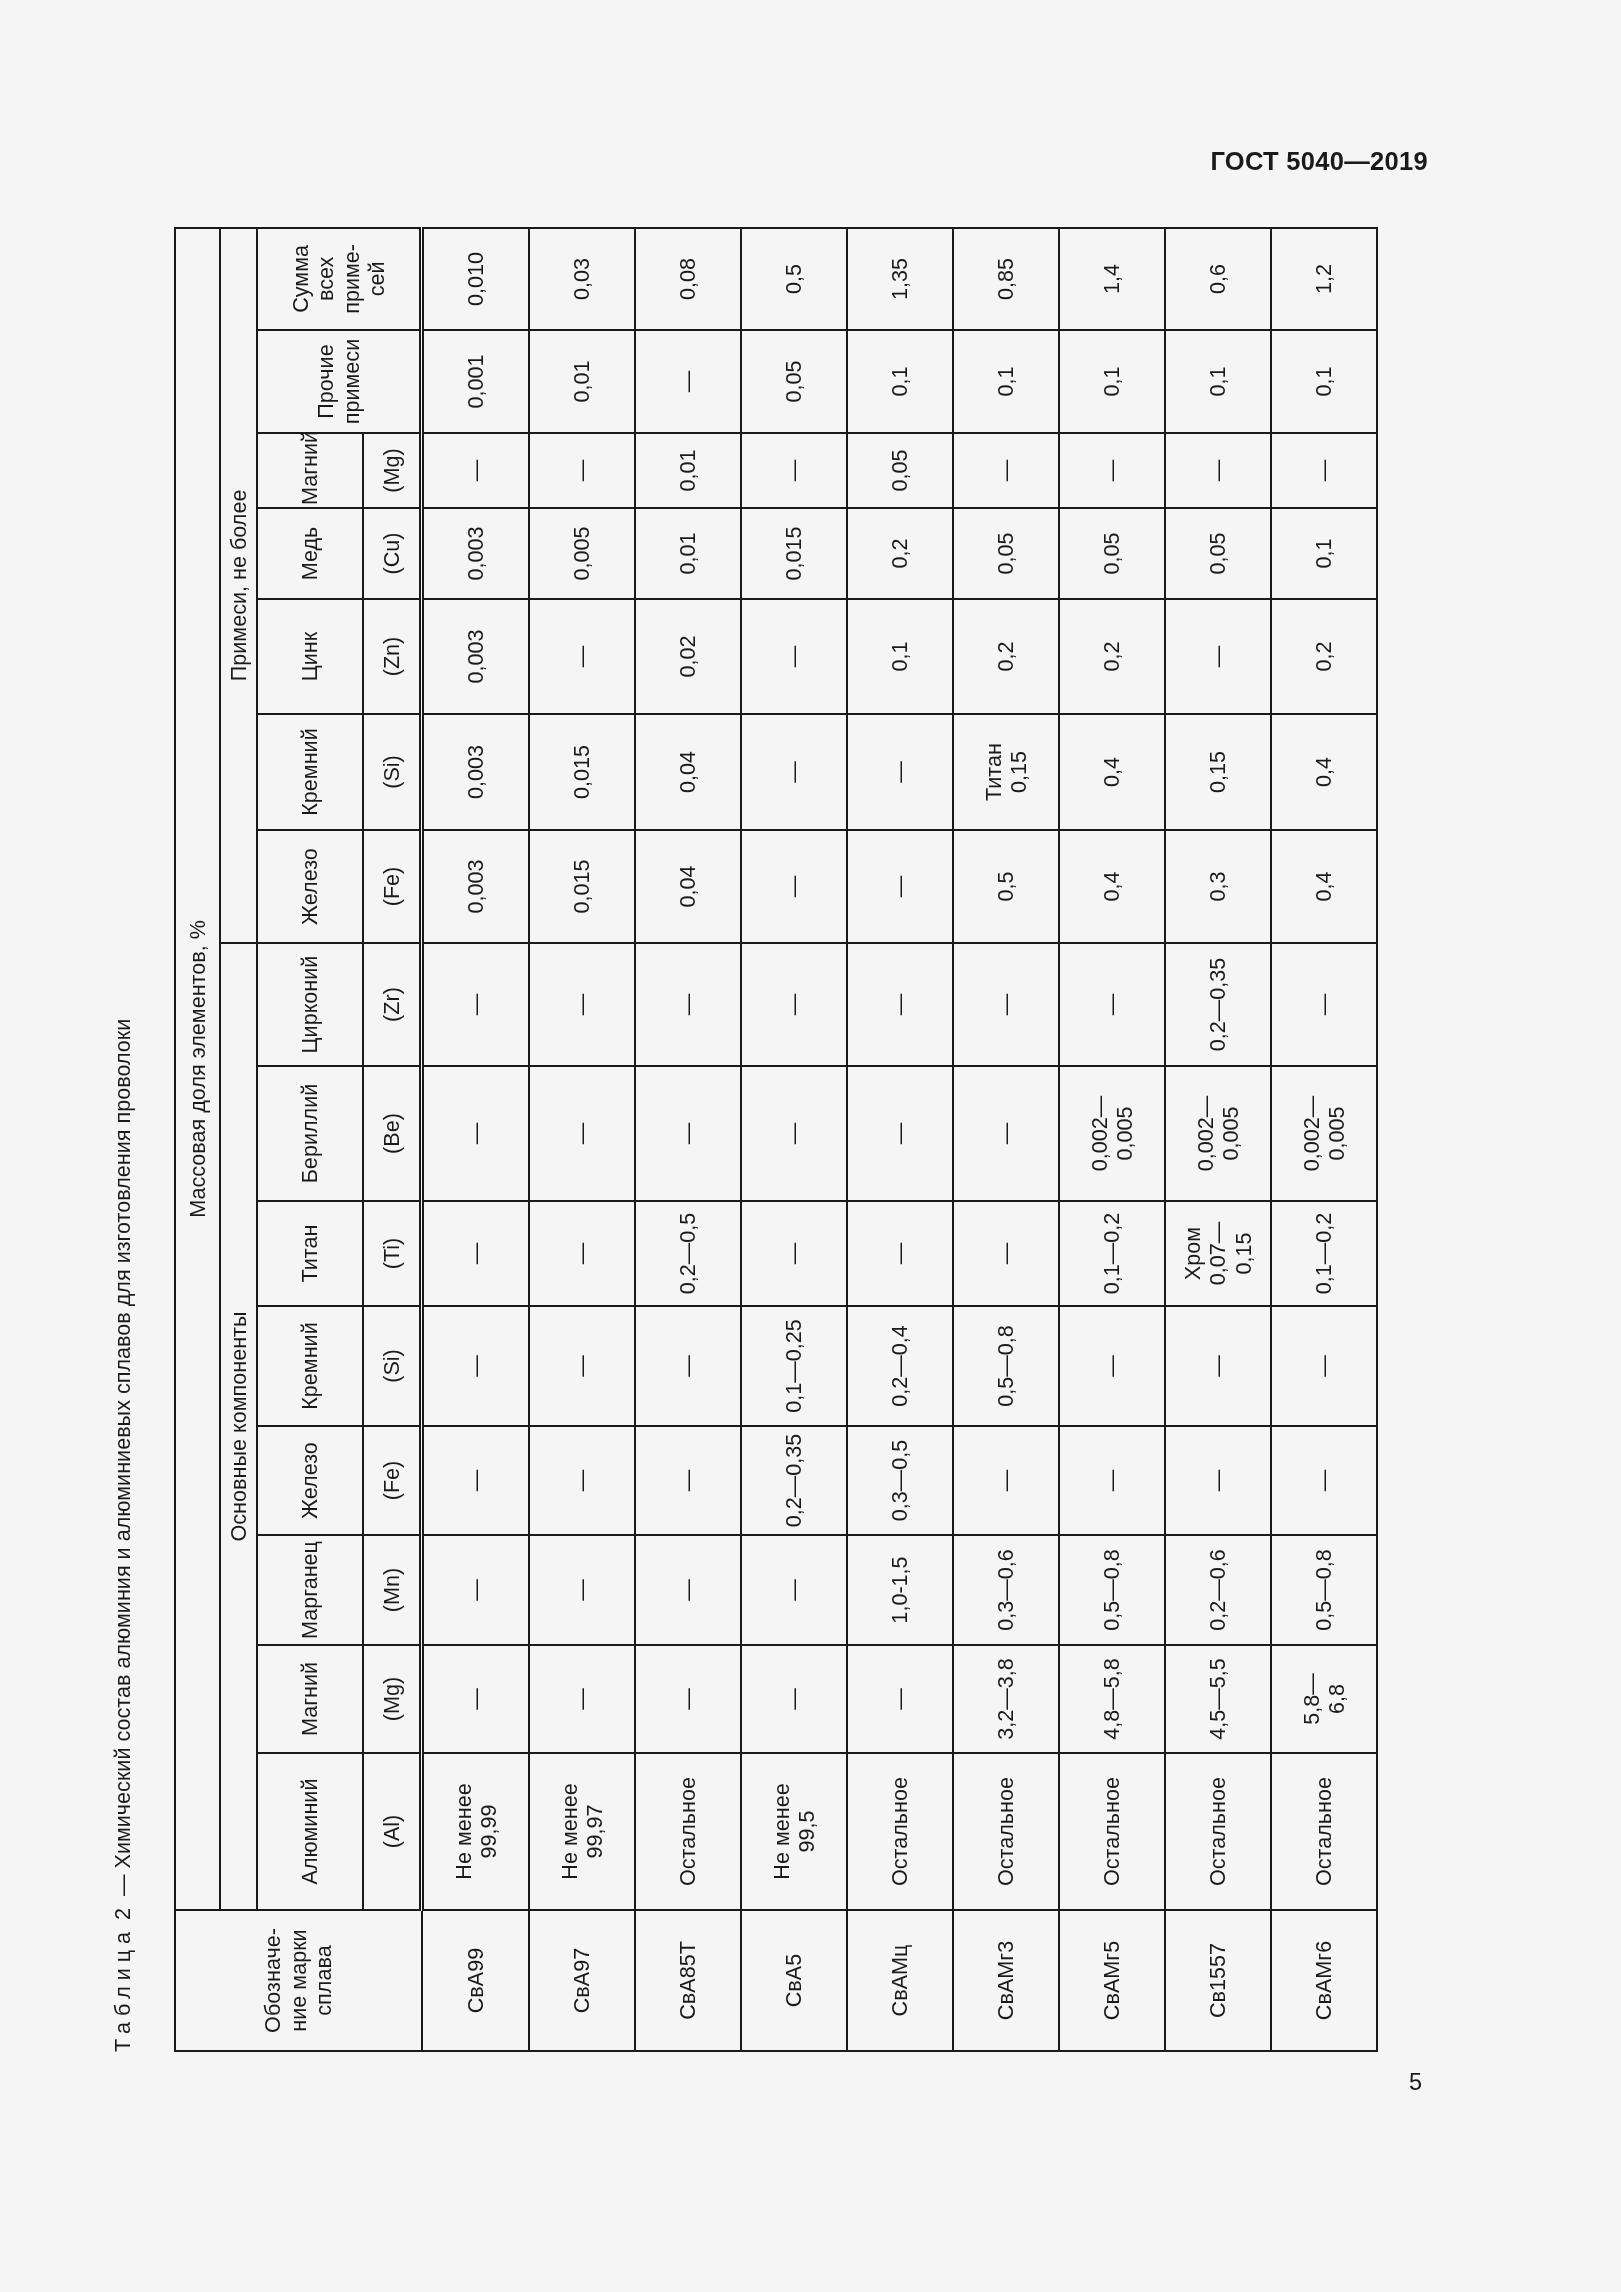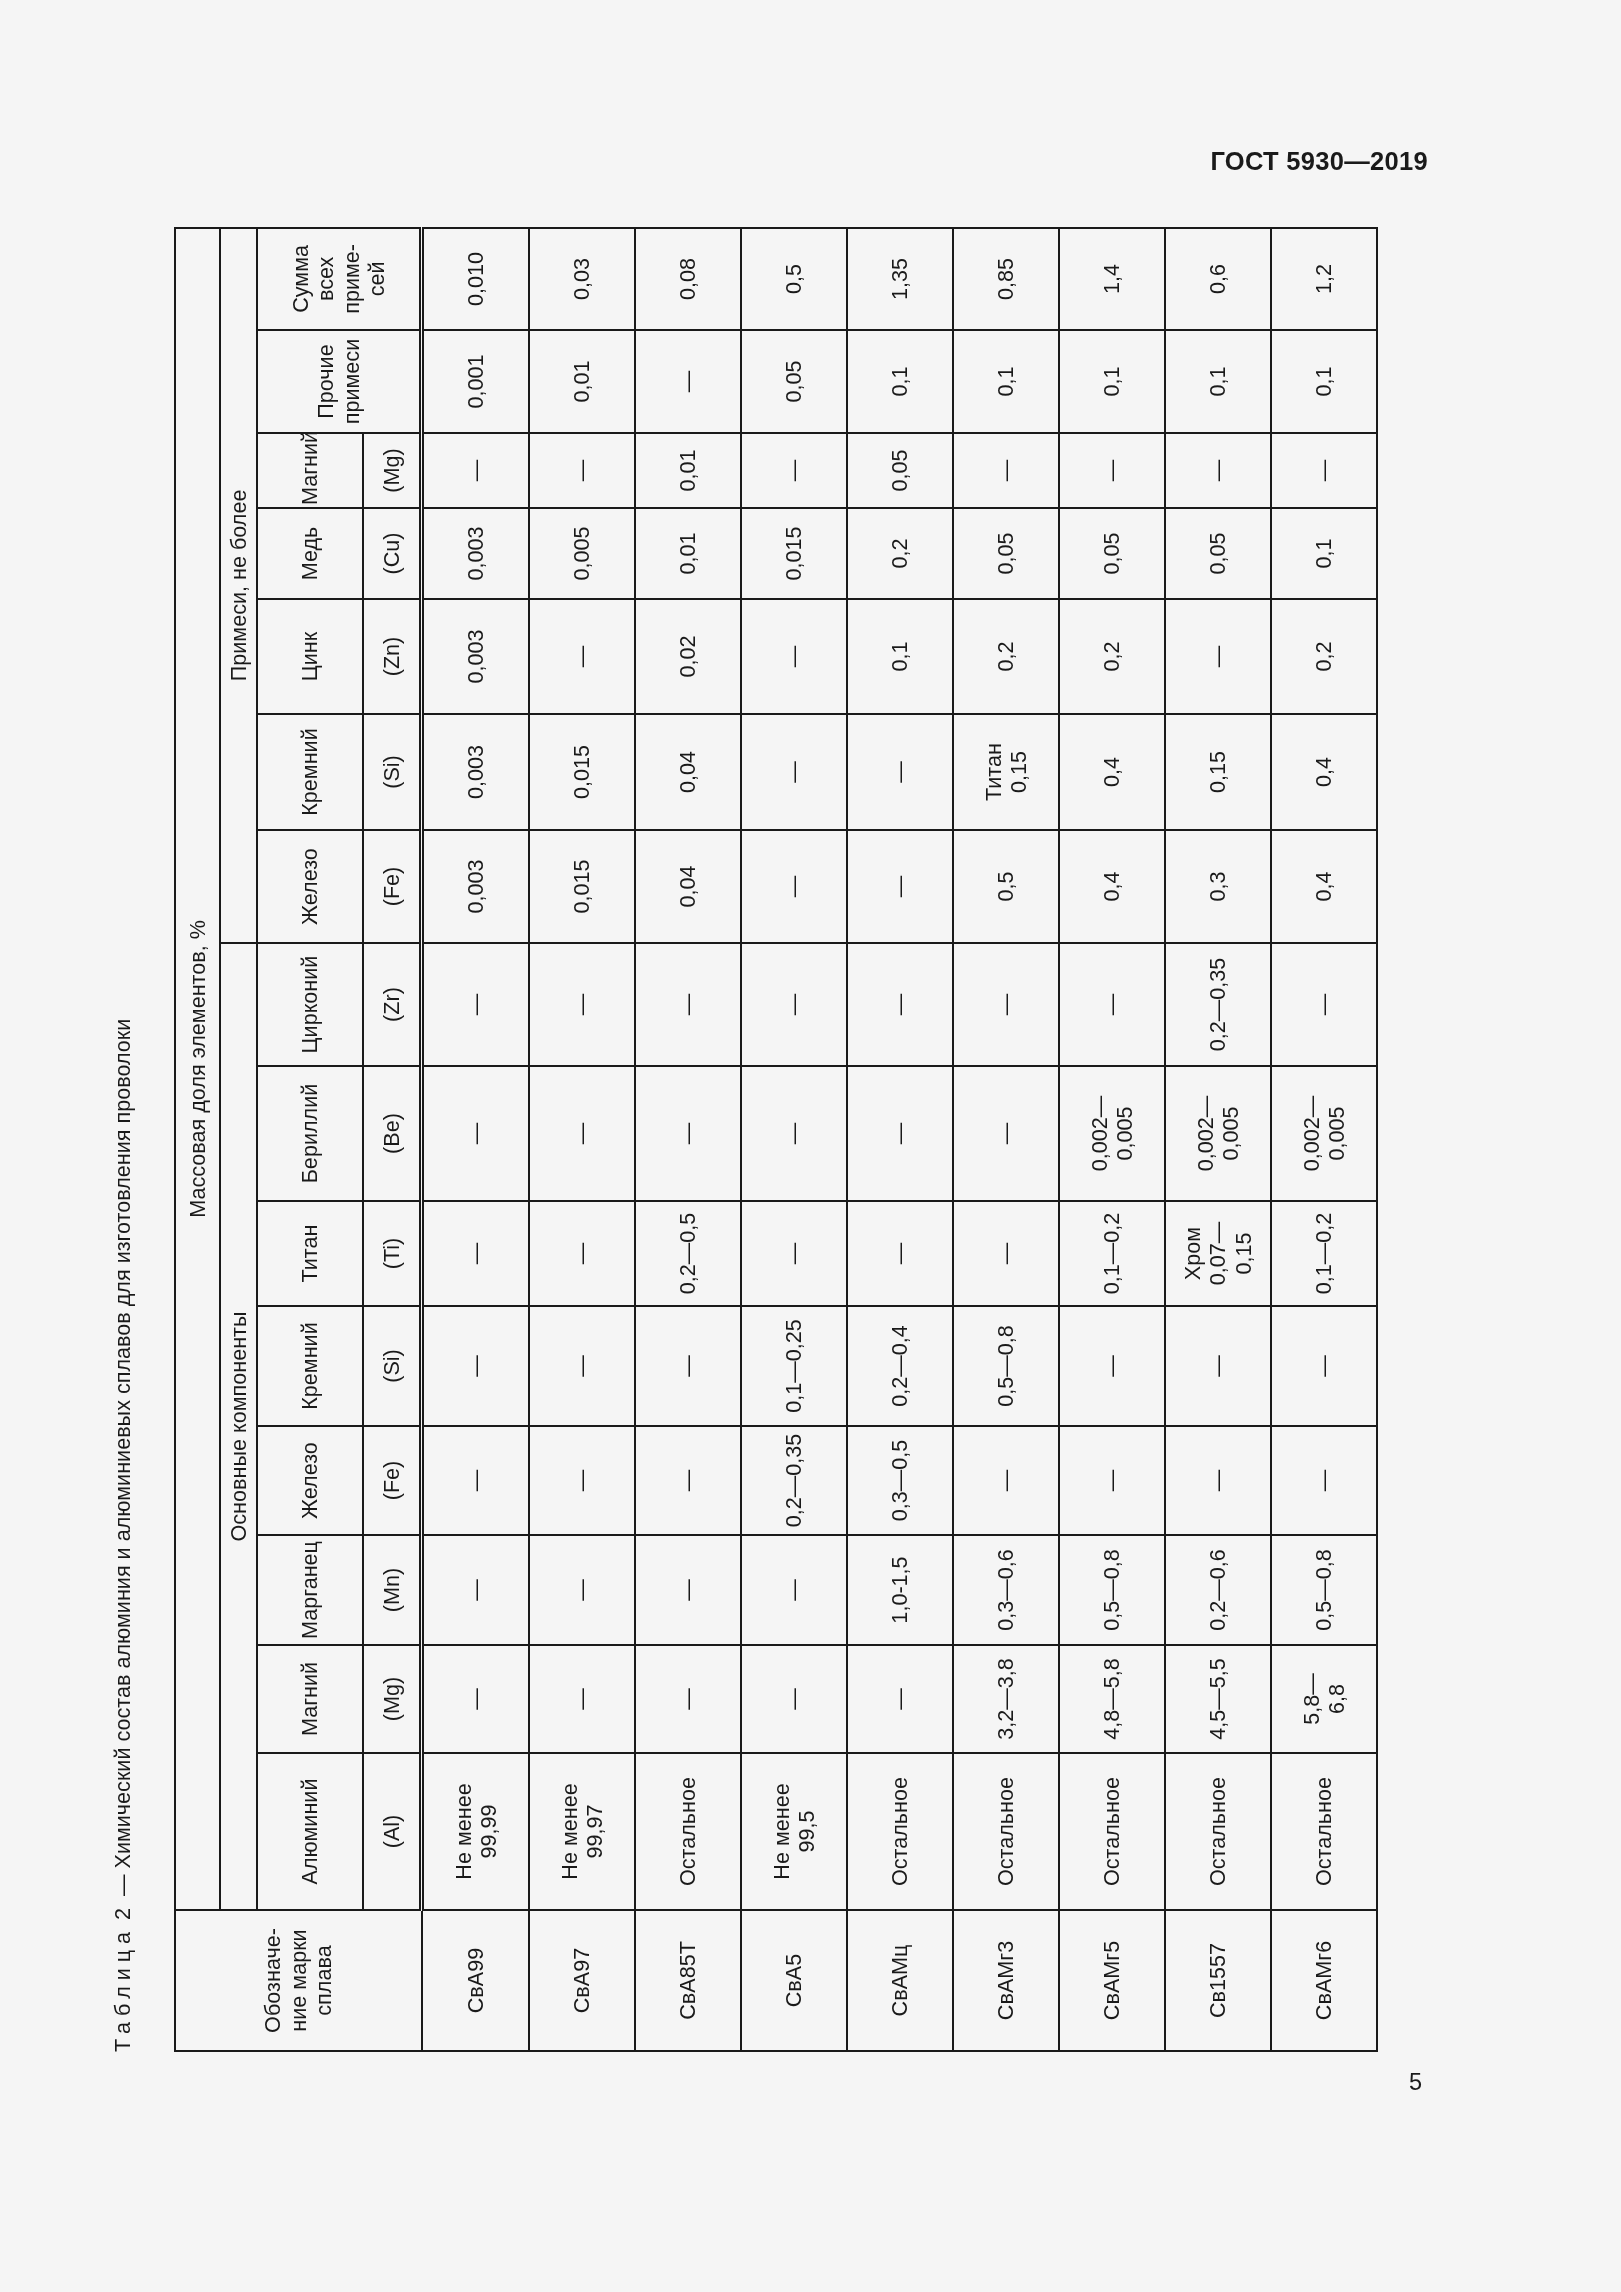--- a/index.html
+++ b/index.html
@@ -43,21 +43,21 @@
   .tbl tr.data td { height: 104px; }
   .tbl tr.h1 td { height: 43px; }
   .tbl tr.h2 td { height: 35px; }
   .tbl tr.h3 td { height: 104px; }
   .tbl tr.h4 td { height: 55px; }
   .ml { white-space: pre-line; }
 </style>
 </head>
 <body>
 
-<div class="doc-code">ГОСТ 5930—2019</div>
+<div class="doc-code">ГОСТ 5040—2019</div>
 
 <div class="rot">
   <div class="caption">
     <span class="spaced">Таблица</span>
     <span class="spaced">2</span>
     <span>— Химический состав алюминия и алюминиевых сплавов для изготовления проволоки</span>
   </div>
 
   <table class="tbl">
     <colgroup>

